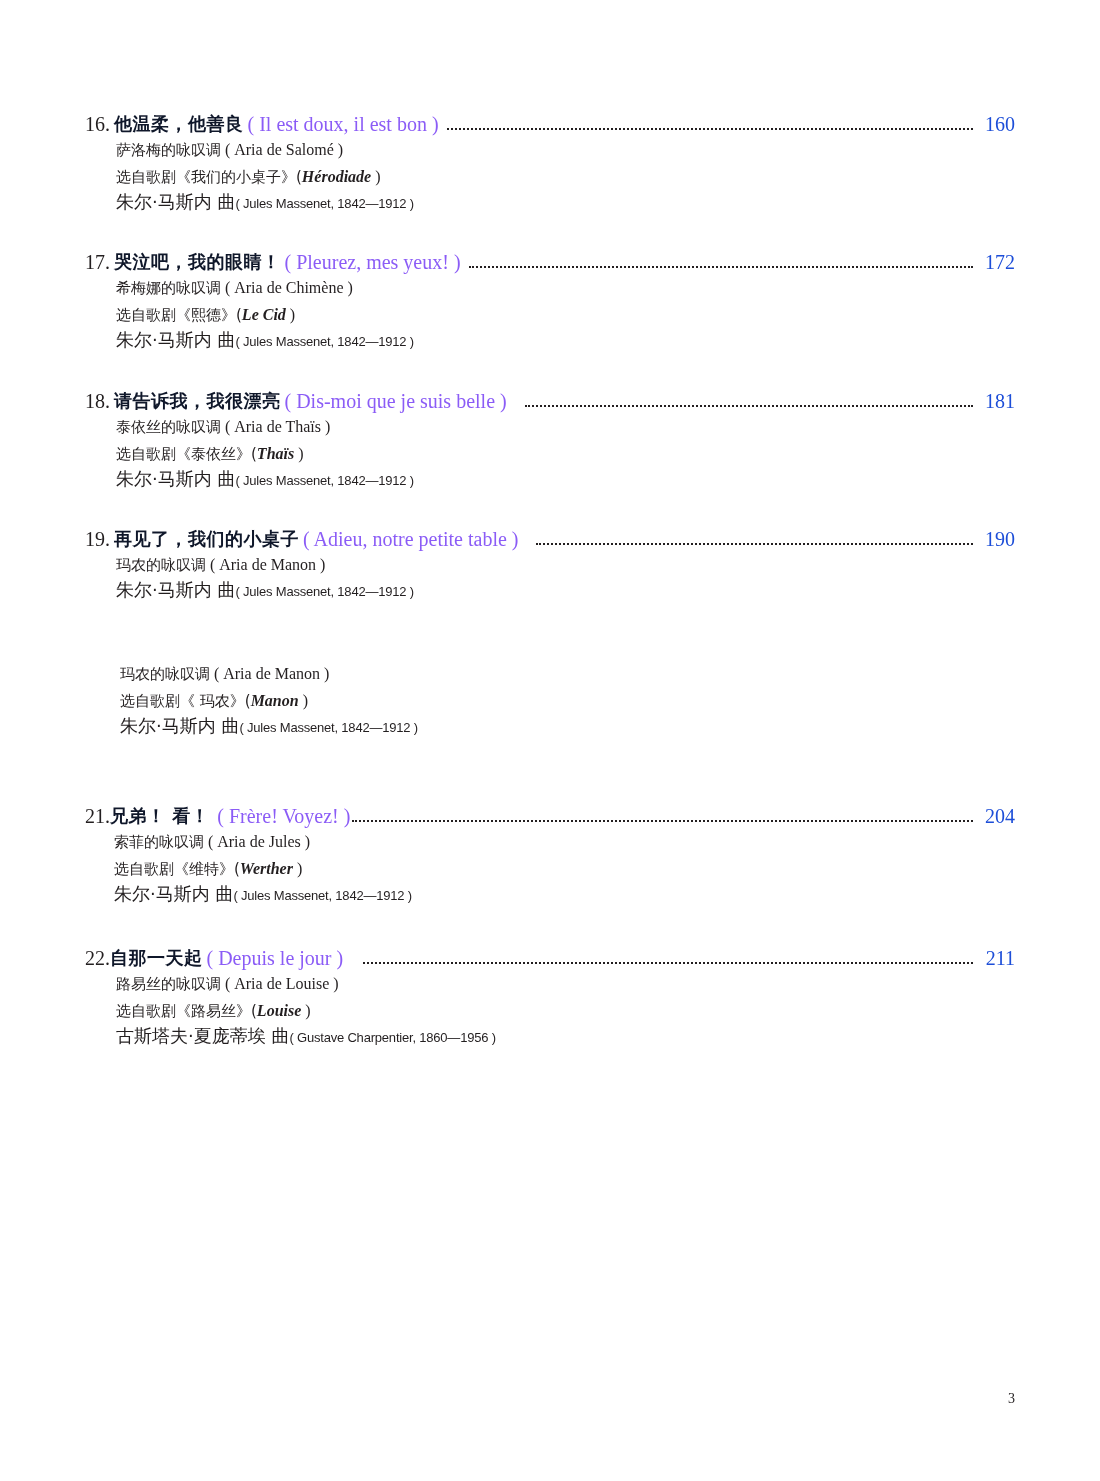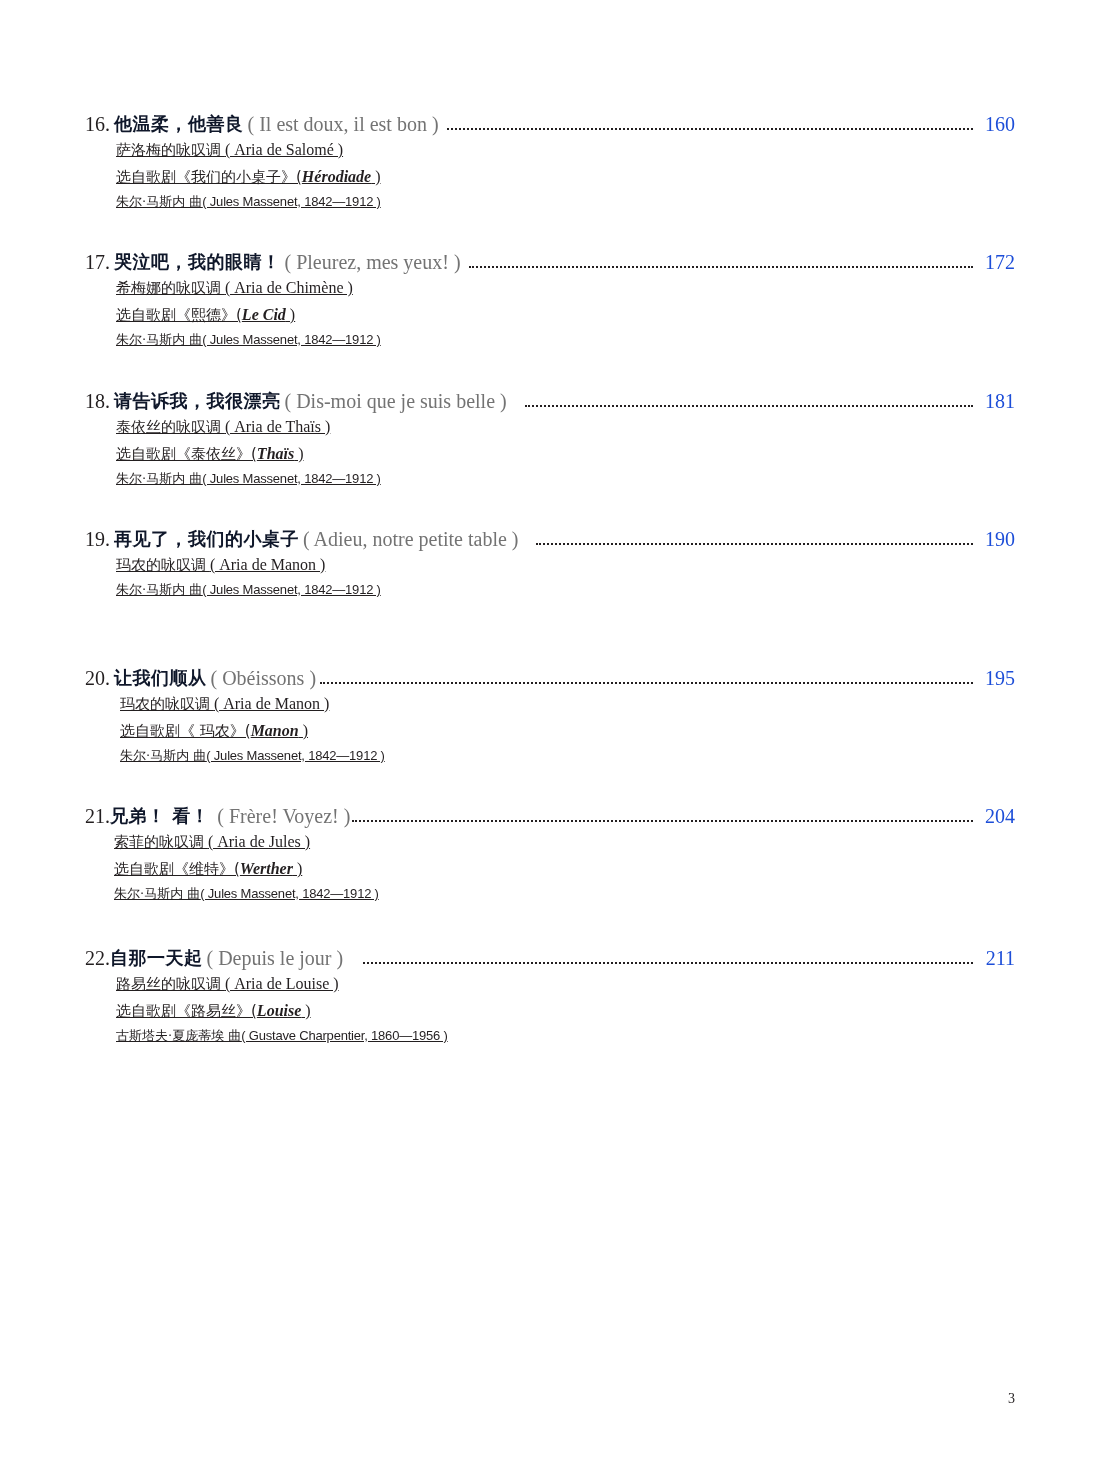--- a/index.html
+++ b/index.html
@@ -41,41 +41,40 @@
     .entry-zh {
       font-family: "DejaVu Sans", "Liberation Sans", sans-serif;
       font-weight: bold;
       font-size: 18px;
       color: #0f172a;
       letter-spacing: 0.5px;
     }
     .entry-fr {
       font-family: "Liberation Serif", "DejaVu Serif", serif;
       font-size: 20px;
-      color: #737373;
+      color: #8b5cf6;
     }
     .leader {
       flex: 1;
       margin: 0 8px 0 8px;
       border-bottom: 2px dotted #231f20;
       height: 0;
       position: relative;
       top: -6px;
     }
     .entry-page {
       font-family: "Liberation Serif", "DejaVu Serif", serif;
       font-size: 20px;
       color: #1d4ed8;
       min-width: 34px;
       text-align: right;
     }
     .sub {
       margin-left: 31px;
       white-space: nowrap;
-      text-decoration: underline;
     }
     .sub-line {
       font-size: 15.5px;
       height: 27px;
       line-height: 27px;
       color: #231f20;
     }
     .sub-line .zh {
       font-family: "DejaVu Sans", "Liberation Sans", sans-serif;
       font-size: 15px;
@@ -90,21 +89,21 @@
       font-weight: bold;
       font-size: 16px;
     }
     .composer-line {
       font-size: 13px;
       height: 24px;
       line-height: 24px;
     }
     .composer-line .zh {
       font-family: "DejaVu Sans", "Liberation Sans", sans-serif;
-      font-size: 13px;
+      font-size: 18px;
     }
     .composer-line .fr {
       font-family: "Liberation Sans", "DejaVu Sans", sans-serif;
       font-size: 13px;
       letter-spacing: -0.2px;
     }
     .page-number {
       position: absolute;
       right: 85px;
       top: 1391px;
@@ -197,27 +196,20 @@
         <span class="zh">玛农的咏叹调</span>
         <span class="fr">( Aria de Manon )</span>
       </div>
       <div class="sub-line composer-line">
         <span class="zh">朱尔·马斯内  曲</span><span class="fr">( Jules Massenet, 1842—1912 )</span>
       </div>
     </div>
   </div>
 
   <div class="entry" style="top:660px;">
-    <div class="entry-head">
-      <span class="entry-num">20.</span>&nbsp;
-      <span class="entry-zh">让我们顺从</span>&nbsp;
-      <span class="entry-fr">( Obéissons )</span>
-      <span class="leader" style="margin-left:4px;"></span>
-      <span class="entry-page">195</span>
-    </div>
     <div class="sub" style="margin-left:35px;">
       <div class="sub-line">
         <span class="zh">玛农的咏叹调</span>
         <span class="fr">( Aria de Manon )</span>
       </div>
       <div class="sub-line">
         <span class="zh">选自歌剧《 玛农》(</span><span class="it">Manon</span><span class="fr"> )</span>
       </div>
       <div class="sub-line composer-line">
         <span class="zh">朱尔·马斯内  曲</span><span class="fr">( Jules Massenet, 1842—1912 )</span>

